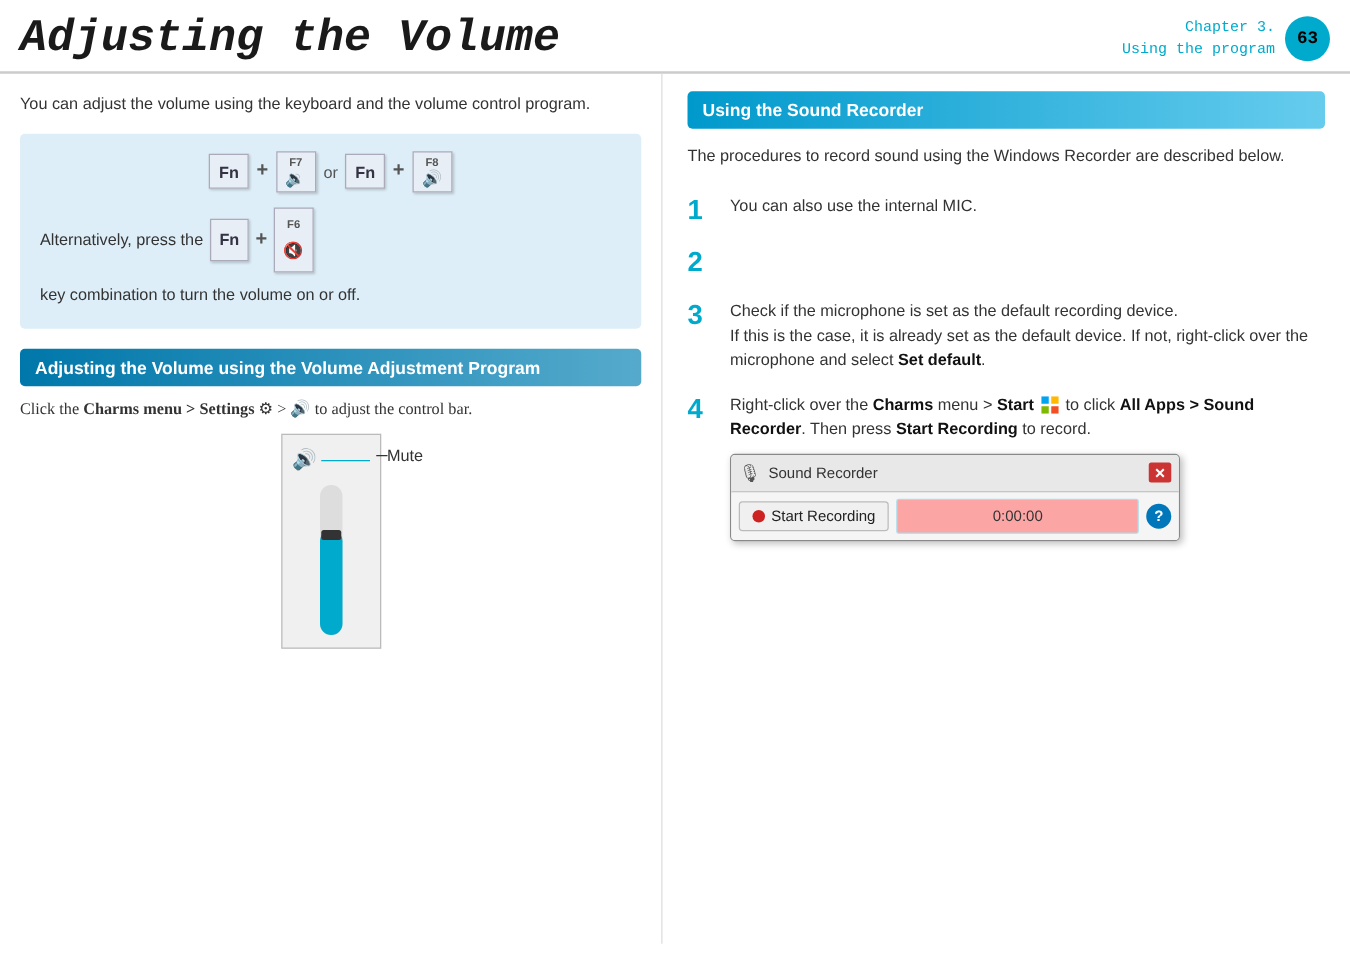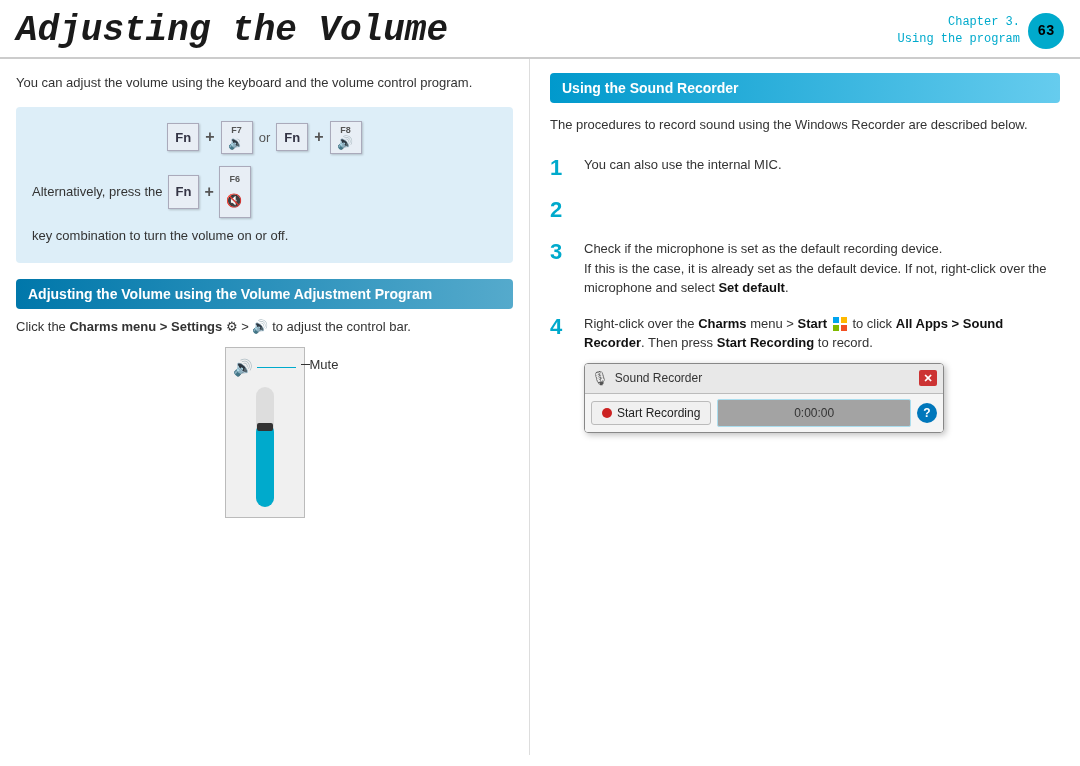--- a/index.html
+++ b/index.html
@@ -166,20 +166,21 @@
       font-size: 14px;
       padding: 7px 12px;
       border-radius: 4px;
       margin-bottom: 8px;
     }
     .charms-text {
       font-size: 13px;
       color: #333;
       margin-bottom: 10px;
       line-height: 1.6;
+      font-family: Liberation Serif, serif;
     }
 
     
     .volume-illustration {
       display: flex;
       justify-content: center;
       align-items: center;
       margin-top: 8px;
     }
     .vol-box {
@@ -371,21 +372,21 @@
     }
     .record-dot {
       width: 10px;
       height: 10px;
       background: #cc2222;
       border-radius: 50%;
       display: inline-block;
     }
     .time-display {
       flex: 1;
-      background: #a3a3a3;
+      background: #fca5a5;
       border: 1px solid #aaddee;
       padding: 4px 8px;
       font-size: 12px;
       color: #333;
       text-align: center;
       border-radius: 2px;
     }
     .help-btn {
       background: #0077bb;
       color: #fff;

